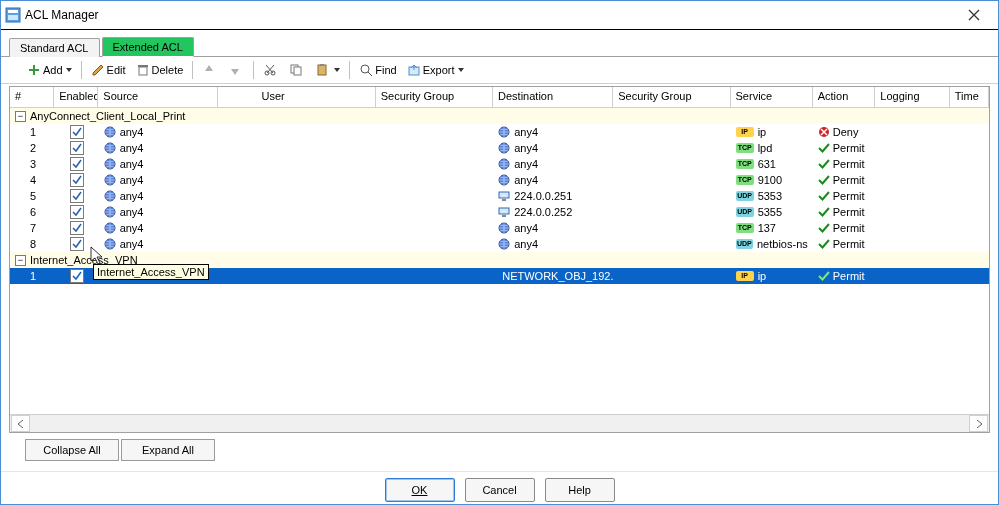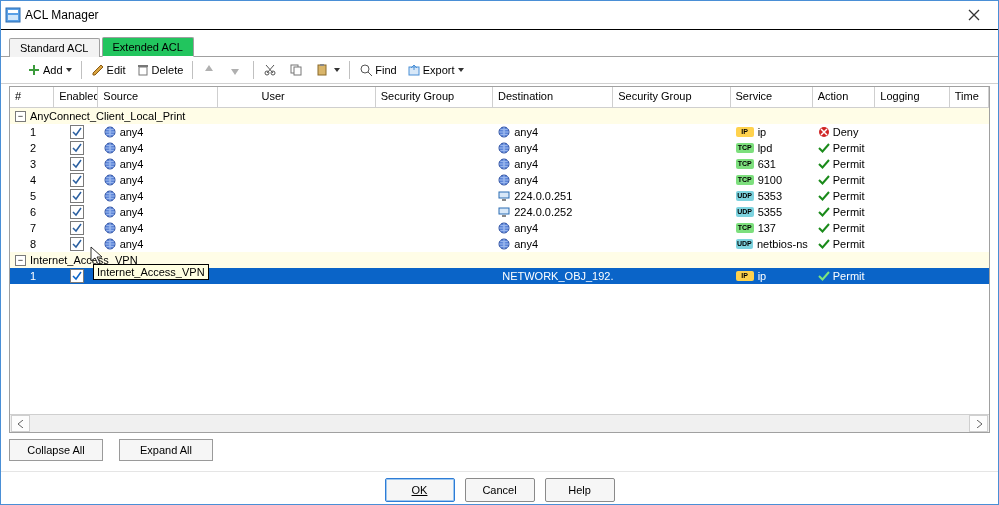--- a/index.html
+++ b/index.html
@@ -41,21 +41,21 @@
   .chk svg{width:10px;height:10px;}
   .ip-globe{width:12px;height:12px;display:inline-block;margin-right:4px;}
   .svc-badge{display:inline-block;width:18px;height:10px;border-radius:2px;font-size:7px;font-weight:bold;color:#000;text-align:center;line-height:10px;margin-right:4px;}
   .svc-ip{background:#ffd24d;}
   .svc-tcp{background:#7ddf7d;}
   .svc-udp{background:#7dd3df;}
   .treetg{width:9px;height:9px;border:1px solid #7a7a7a;display:inline-flex;align-items:center;justify-content:center;font-size:9px;line-height:8px;margin-right:4px;background:#fff;}
   .hostico{width:12px;height:12px;display:inline-block;margin-right:4px;}
   .scrollbar{height:17px;background:#f0f0f0;border-top:1px solid #cfcfcf;display:flex;align-items:center;justify-content:space-between;padding:0 1px;}
   .sb-arrow{width:17px;height:15px;border:1px solid #cfcfcf;background:#fdfdfd;display:flex;align-items:center;justify-content:center;}
-  .btnrow{display:flex;padding:6px 8px;gap:16px;}
+  .btnrow{display:flex;padding:6px 24px;gap:2px;}
   .btn{min-width:72px;height:20px;border:1px solid #9a9a9a;background:#f6f6f6;display:flex;align-items:center;justify-content:center;padding:0 10px;}
   .footer{display:flex;justify-content:center;gap:10px;padding:6px 0 2px 0;border-top:1px solid #e5e5e5;margin-top:4px;}
   .fbtn{min-width:68px;height:22px;border:1px solid #8a8a8a;background:#f6f6f6;display:flex;align-items:center;justify-content:center;border-radius:2px;}
   .fbtn.primary{border:1px solid #2e7cd6;box-shadow:inset 0 0 0 1px #9dc7ef;text-decoration:underline;}
   .tooltip{position:absolute;background:#ffffe1;border:1px solid #000;padding:1px 3px;font-size:11px;white-space:nowrap;pointer-events:none;}
   .cursor{position:absolute;width:14px;height:20px;}
 </style>
 </head>
 <body>
 

